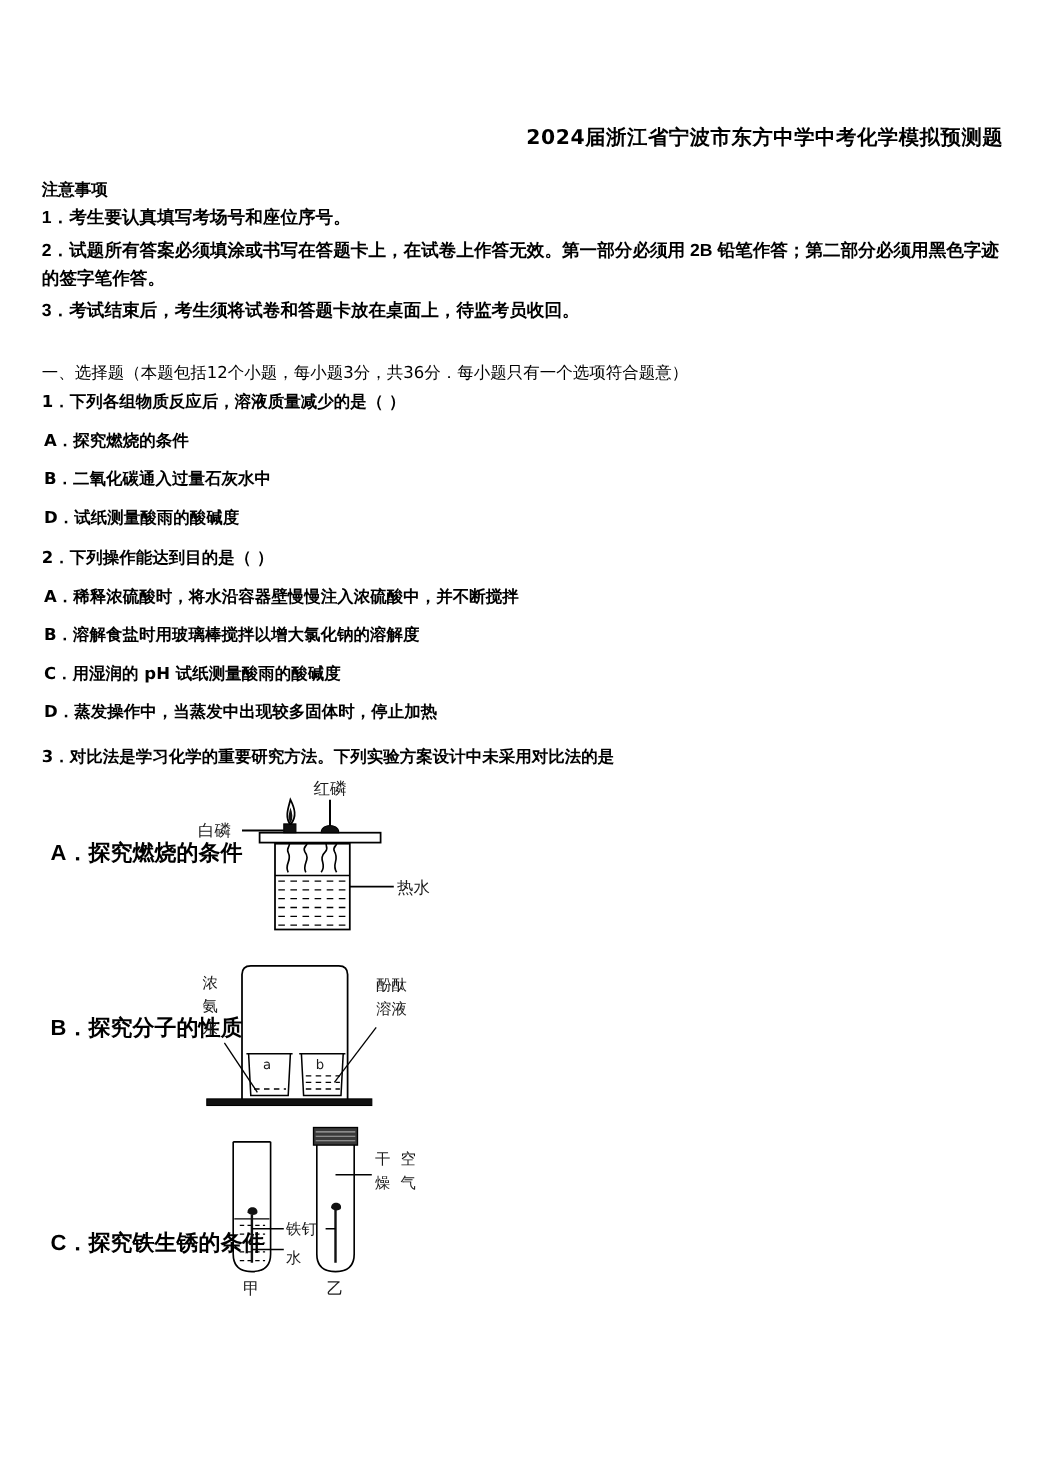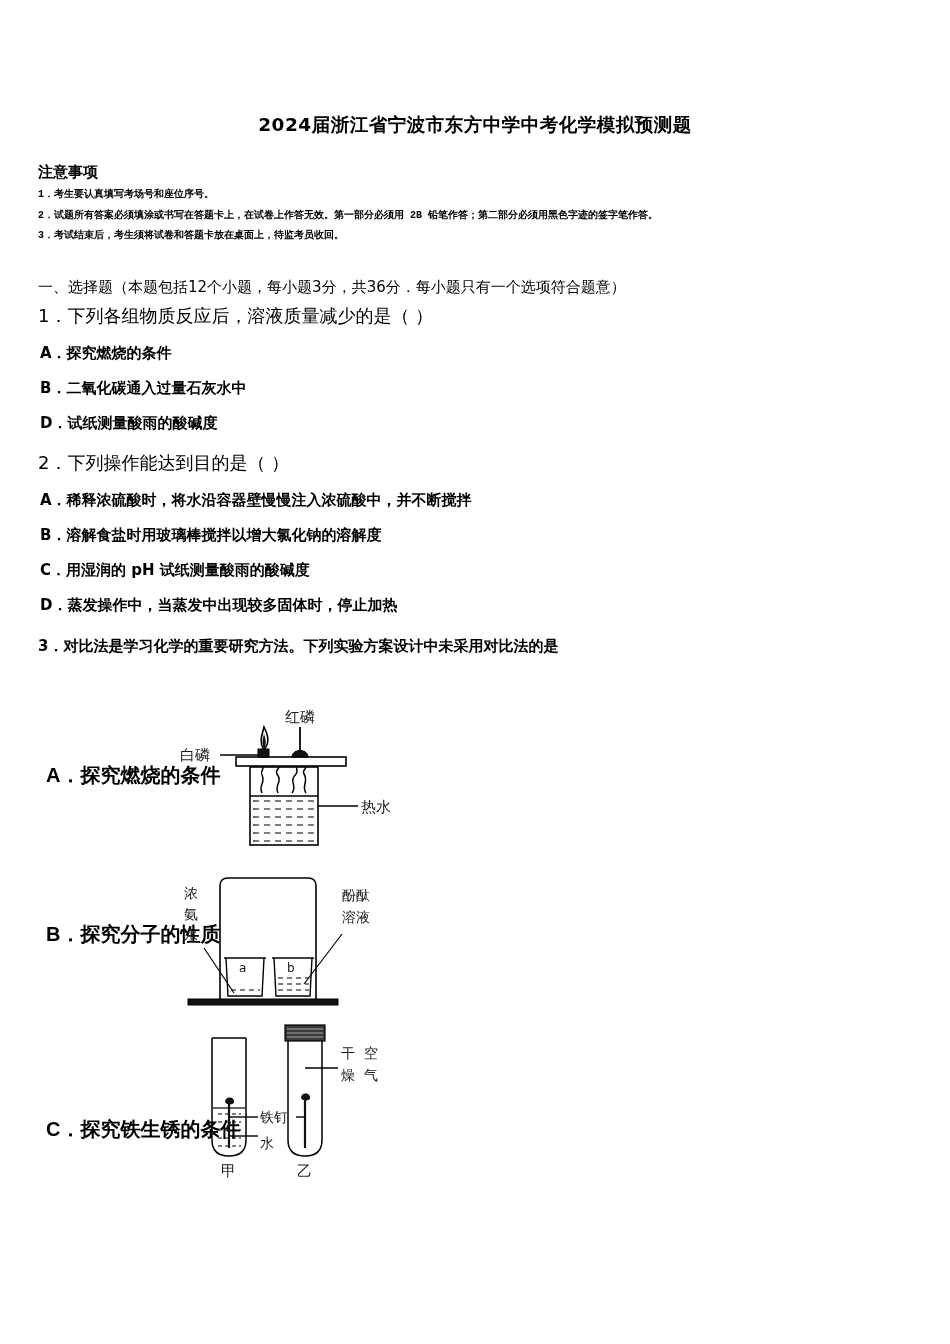--- a/index.html
+++ b/index.html
@@ -22,50 +22,50 @@
     padding: 0;
     box-sizing: border-box;
   }
   .content {
     position: absolute;
     left: 38px;
     top: 0;
     width: 874px;
   }
   .doc-title {
-    text-align: center;
+    text-align: right;
     font-weight: bold;
     font-size: 18.5px;
     letter-spacing: 0.5px;
     margin-top: 112px;
     margin-bottom: 0;
     font-family: "DejaVu Sans", "Liberation Sans", sans-serif;
   }
   .notice-head {
     font-weight: bold;
     font-size: 15px;
     margin-top: 26px;
     font-family: "DejaVu Sans", "Liberation Sans", sans-serif;
   }
   .notice-line {
-    font-size: 10px;
+    font-size: 16px;
     font-weight: bold;
     line-height: 1.55;
     margin-top: 5px;
-    font-family: Liberation Mono, monospace;
+    font-family: Liberation Sans, sans-serif;
   }
   .section-head {
     font-size: 15px;
     font-weight: normal;
     margin-top: 34px;
     font-family: "DejaVu Sans", "Liberation Sans", sans-serif;
   }
   .q-stem {
-    font-size: 18px;
-    font-weight: normal;
+    font-size: 15px;
+    font-weight: bold;
     margin-top: 7px;
     font-family: "DejaVu Sans", "Liberation Sans", sans-serif;
   }
   .q-opt {
     font-size: 15px;
     font-weight: bold;
     margin-top: 16px;
     padding-left: 2px;
     font-family: "DejaVu Sans", "Liberation Sans", sans-serif;
   }

